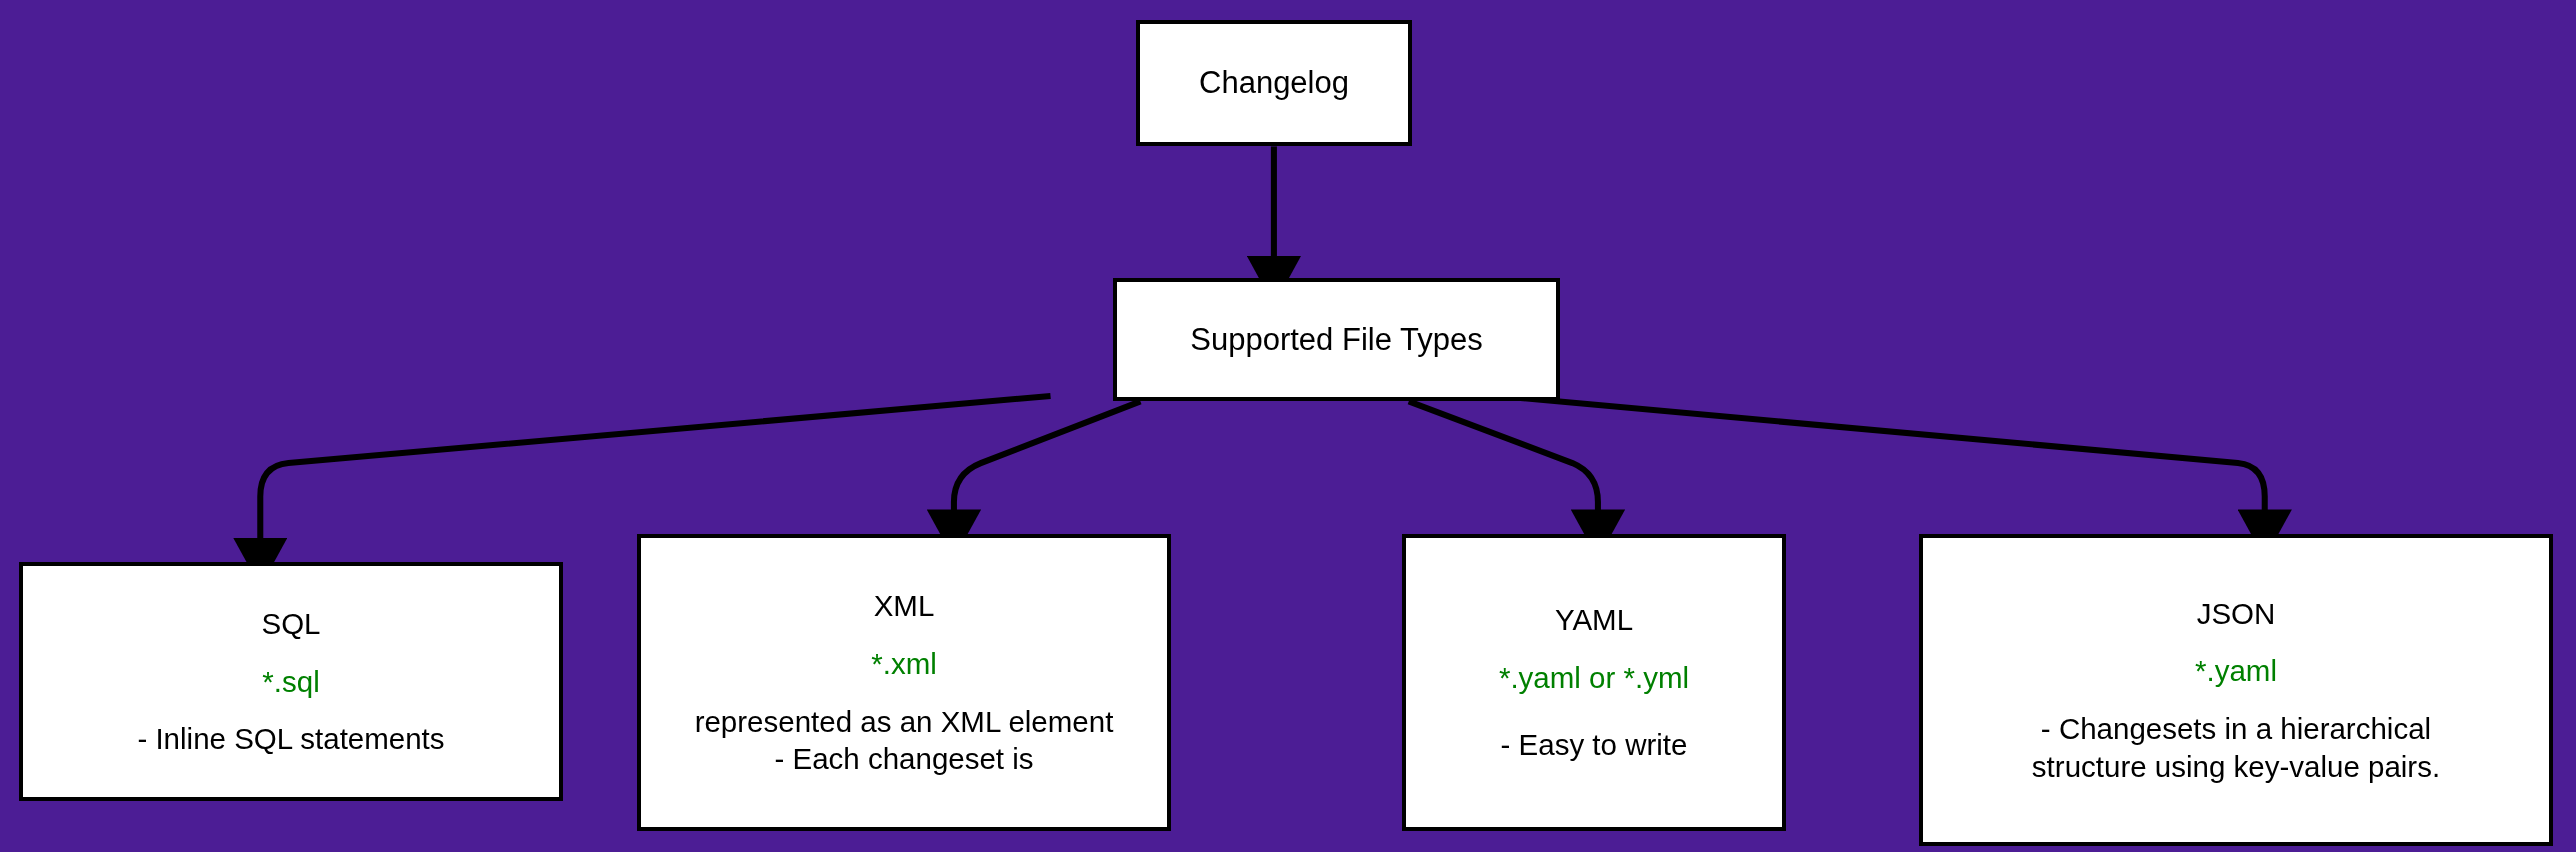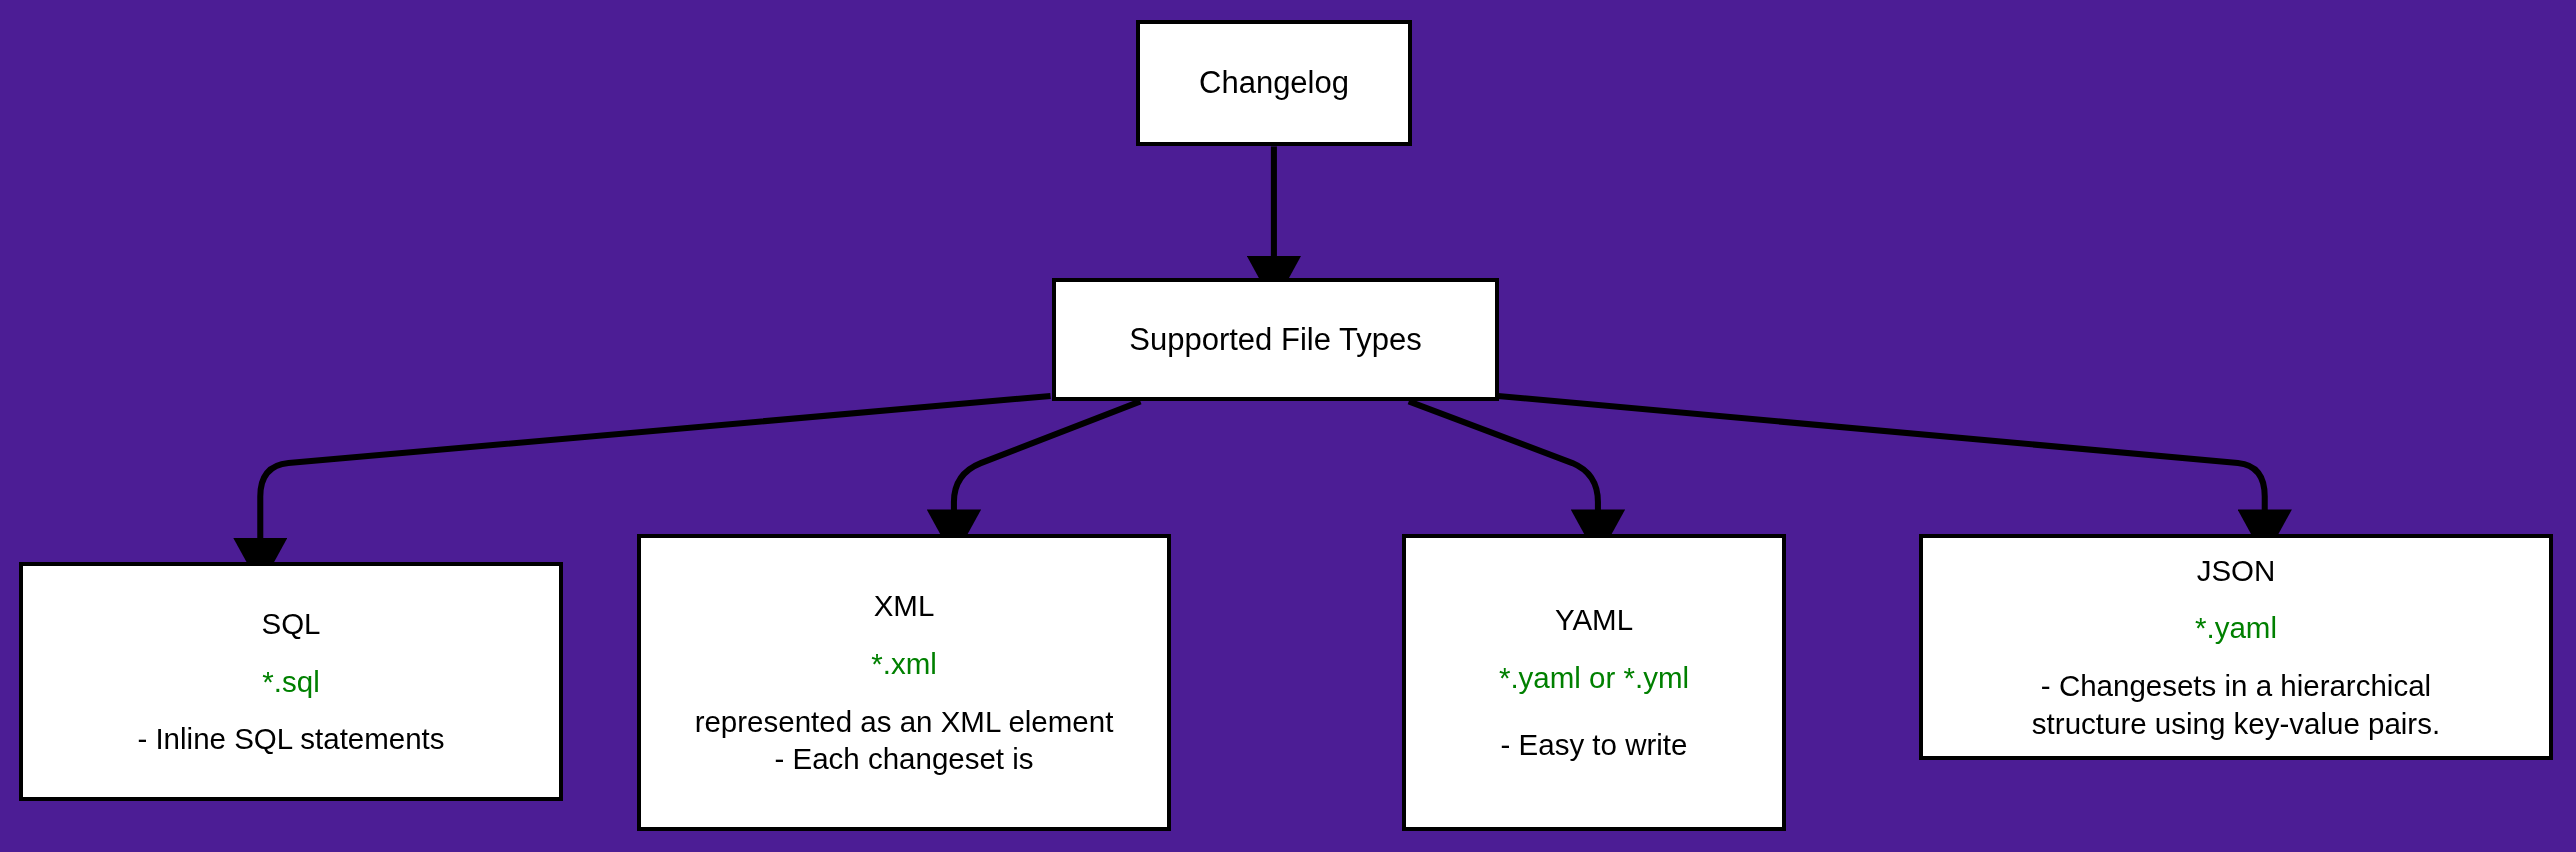--- a/index.html
+++ b/index.html
@@ -77,21 +77,21 @@
 
     <path d="M 2100,598 L 2344,690 Q 2382,706 2382,748 L 2382,770" fill="none" stroke="#000000" stroke-width="9" marker-end="url(#arrowhead)"></path>
 
     <path d="M 2233,590 L 3336,690 Q 3376,694 3376,740 L 3376,770" fill="none" stroke="#000000" stroke-width="9" marker-end="url(#arrowhead)"></path>
   </svg>
 
   <div class="node" id="node-changelog" style="left:1136px; top:20px; width:276px; height:126px;">
     <span class="node-line">Changelog</span>
   </div>
 
-  <div class="node" id="node-supported" style="left:1052px; top:278px; width:447px; height:123px;">
+  <div class="node" id="node-supported" style="left:1113px; top:278px; width:447px; height:123px;">
     <span class="node-line">Supported File Types</span>
   </div>
 
   <div class="node" id="node-sql" style="left:19px; top:562px; width:544px; height:239px;">
     <span class="node-line">SQL</span>
     <span class="spacer-md"></span>
     <span class="node-line green">*.sql</span>
     <span class="spacer-md"></span>
     <span class="node-line">- Inline SQL statements</span>
   </div>
@@ -107,21 +107,21 @@
 
   <div class="node" id="node-yaml" style="left:1402px; top:534px; width:384px; height:297px;">
     <span class="node-line">YAML</span>
     <span class="spacer-md"></span>
     <span class="node-line green">*.yaml or *.yml</span>
     <span class="spacer-sm"></span>
     <span class="spacer-sm"></span>
     <span class="node-line">- Easy to write</span>
   </div>
 
-  <div class="node" id="node-json" style="left:1919px; top:534px; width:634px; height:226px;">
+  <div class="node" id="node-json" style="left:1919px; top:534px; width:634px; height:312px;">
     <span class="node-line">JSON</span>
     <span class="spacer-md"></span>
     <span class="node-line green">*.yaml</span>
     <span class="spacer-md"></span>
     <span class="node-line">- Changesets in a hierarchical</span>
     <span class="node-line">structure using key-value pairs.</span>
   </div>
 
 </div>
 

